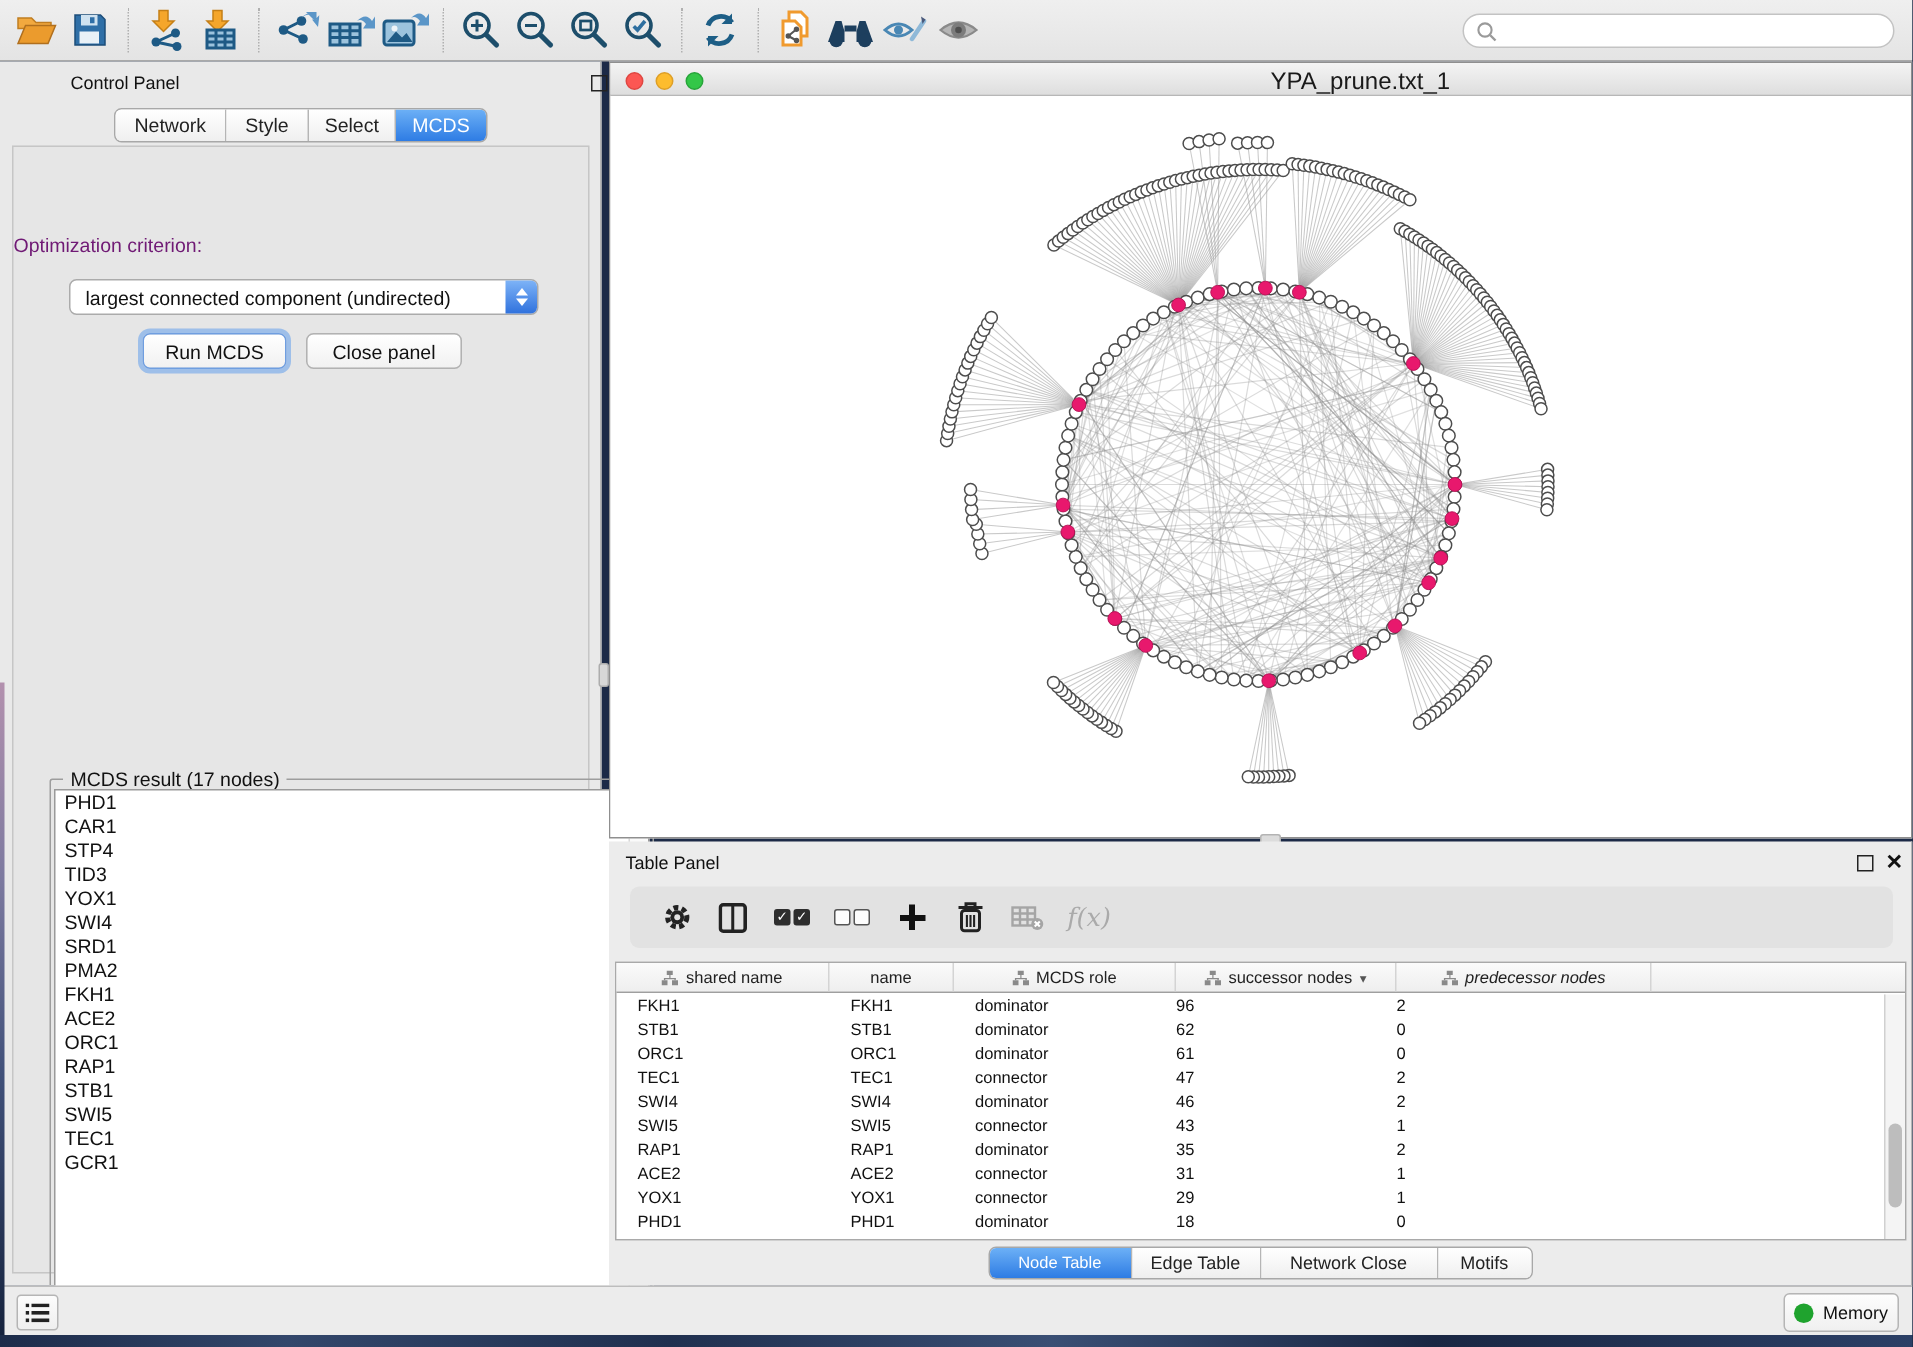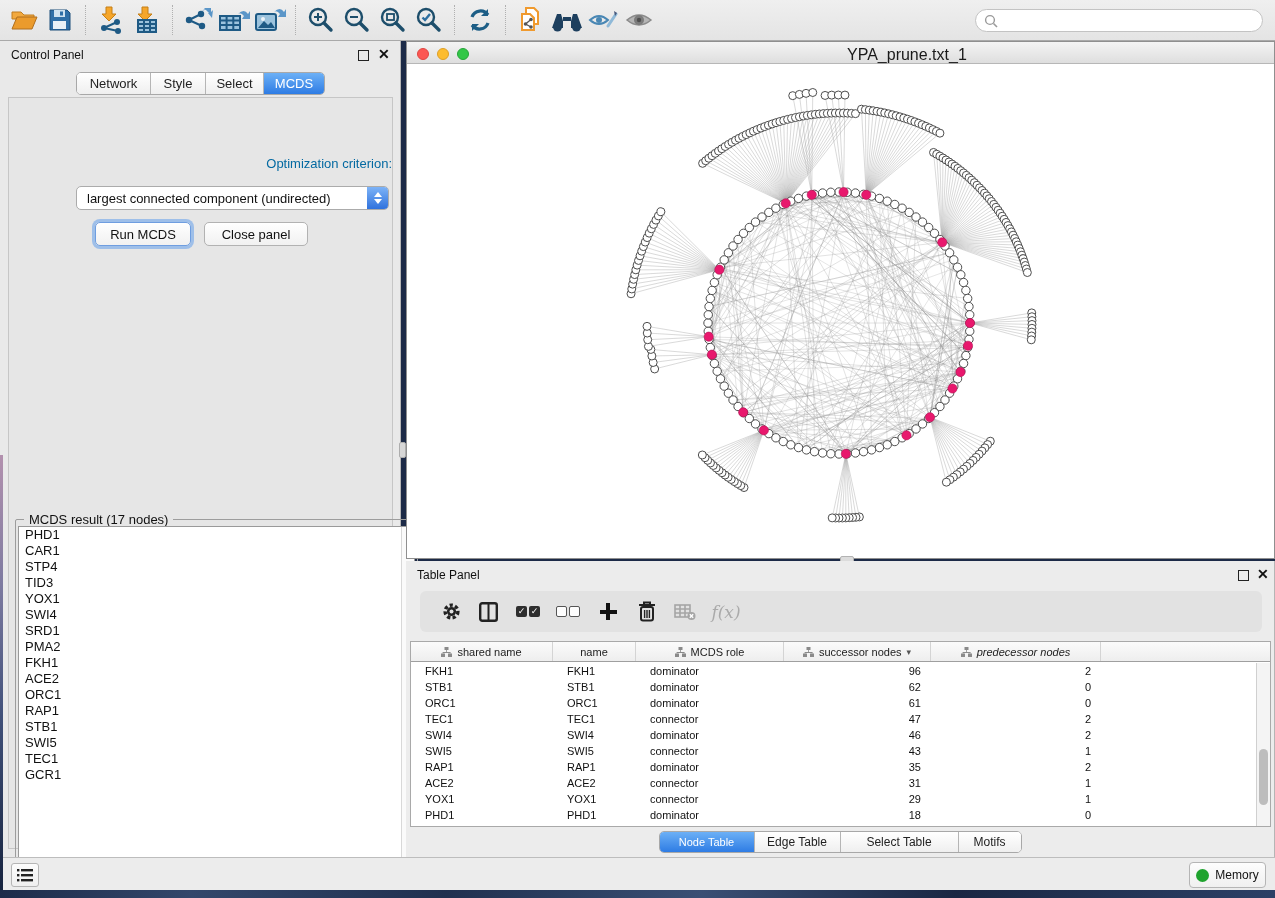--- a/index.html
+++ b/index.html
@@ -16,44 +16,44 @@
                 border:1px solid #c3c3c3; border-radius:12px; display:flex; align-items:center; padding-left:8px; }
   .searchwrap input { border:none; outline:none; flex:1; font-size:12px; font-family:"Liberation Sans",sans-serif; background:transparent; }
 
   
   .left-strip { left:0; top:455px; width:3px; height:435px;
       background:linear-gradient(180deg,#b391ae 0%,#7d7aa0 30%,#41517a 60%,#16233e 100%); }
   .wallpaper { left:0; top:890px; width:1275px; height:8px;
       background:linear-gradient(90deg,#1d2c4a,#33476b 15%,#20304f 35%,#3a4f74 55%,#1a2743 75%,#2c4066 100%); }
 
   
-  .control-panel { left:0; top:41px; width:401px; height:816px; background:#e9e9e9; border-right:1px solid #b5b5b5; }
+  .control-panel { left:0; top:41px; width:401px; height:816px; background:#e9e9e9; border-right:1px solid #b5b5b5;padding-left:36px; }
   .panel-title-row { position:relative; height:26px; }
   .panel-title { position:absolute; left:11px; top:7px; font-size:12px; color:#111; }
   .float-btn { position:absolute; width:11px; height:11px; border:1.5px solid #222; top:9px; background:transparent; }
   .close-btn { position:absolute; top:5px; font-size:14px; font-weight:bold; color:#111; line-height:16px; }
   .seg { position:absolute; display:flex; height:23px; border:1px solid #a8a8a8; border-radius:5px; overflow:hidden; background:#fff; }
   .seg .seg-btn { font-size:13px; color:#222; background:linear-gradient(#ffffff,#efefef);
                   border-right:1px solid #b5b5b5; display:flex; align-items:center; justify-content:center; }
   .seg .seg-btn:last-child { border-right:none; }
   .seg .seg-btn.active { background:linear-gradient(#6cb0f6,#2e7ce4); color:#fff; }
   .cp-inner { position:absolute; left:8px; top:56px; width:385px; height:752px; background:#e6e6e6;
               border:1px solid #c6c6c6; }
-  .opt-label { position:absolute; left:0; right:0; top:58px; text-align:right; font-size:13px; color:#0369a1; }
+  .opt-label { position:absolute; left:0; right:0; top:58px; text-align:left; font-size:13px; color:#701a75; }
   .dropdown { position:absolute; left:37px; top:88px; width:313px; height:24px; background:#fff;
-              border:1px solid #ababab; border-radius:5px; display:flex; align-items:center;margin-left:30px; }
+              border:1px solid #ababab; border-radius:5px; display:flex; align-items:center; }
   .dropdown .dd-text { flex:1; font-size:13px; color:#111; padding-left:10px; white-space:nowrap; }
   .dd-stepper { width:21px; height:22px; border-radius:0 4px 4px 0; background:linear-gradient(#7db3f7,#3072dd);
                 display:flex; flex-direction:column; align-items:center; justify-content:center; gap:2px; }
   .tri-up { width:0;height:0;border-left:4px solid transparent;border-right:4px solid transparent;border-bottom:5px solid #fff; }
   .tri-dn { width:0;height:0;border-left:4px solid transparent;border-right:4px solid transparent;border-top:5px solid #fff; }
   .btn { position:absolute; height:24px; background:linear-gradient(#ffffff,#f1f1f1); border:1px solid #b2b2b2;
          border-radius:5px; font-size:13px; color:#111; display:flex; align-items:center; justify-content:center; }
   .btn.focus { box-shadow:0 0 0 3px rgba(110,165,235,.6); border-color:#6f9ee0; }
-  .groupbox { position:absolute; left:6px; top:421px; width:403px; height:374px; border:1px solid #9d9d9d; border-radius:2px; }
+  .groupbox { position:absolute; left:24px; top:421px; width:403px; height:374px; border:1px solid #9d9d9d; border-radius:2px; }
   .groupbox-label { position:absolute; left:8px; top:-8px; background:#e6e6e6; padding:0 5px; font-size:13px; color:#111; }
   .mcds-list { position:absolute; left:2px; top:6px; right:2px; bottom:2px; background:#fff; border:1px solid #9a9a9a;
                overflow:hidden; }
   .mcds-scroll { position:absolute; right:0; top:0; bottom:0; width:13px; background:#fafafa; border-left:1px solid #d8d8d8; }
   .mcds-item { font-size:13px; color:#111; line-height:16px; padding-left:6px; }
 
   
   .network-panel { left:406px; top:41px; width:869px; height:518px; background:#fff; border:1px solid #8f8f8f; }
   .net-titlebar { position:absolute; left:0; top:0; right:0; height:22px;
       background:linear-gradient(#f4f4f4,#dedede); border-bottom:1px solid #b7b7b7; }
@@ -82,21 +82,21 @@
   .table-box { position:absolute; left:4px; top:80px; width:861px; height:186px; background:#fff; border:1px solid #a9a9a9; }
   .thead { position:absolute; left:0; top:0; right:0; height:20px; background:linear-gradient(#fbfbfb,#eeeeee);
            border-bottom:1px solid #9f9f9f; display:flex; }
   .th { font-size:11px; color:#222; display:flex; align-items:center; justify-content:center; gap:5px;
         border-right:1px solid #d4d4d4; height:100%; }
   .tree-ic { display:inline-block; }
   .sort-ind { font-size:9px; color:#555; }
   .tbody { position:absolute; left:0; top:21px; right:14px; bottom:0; overflow:hidden; }
   .trow { display:flex; height:16px; align-items:center; }
   .td { font-size:11px; color:#111; white-space:nowrap; overflow:hidden; }
-  .td.num { text-align:right; }
+  .td.num { }
   .tscroll { position:absolute; right:0; top:21px; width:14px; bottom:0; background:#f4f4f4; border-left:1px solid #d0d0d0; }
   .tthumb { position:absolute; left:2px; width:9px; border-radius:5px; background:#bdbdbd; }
 
   .tp-tabs { position:absolute; left:0; right:0; top:270px; height:26px; display:flex; justify-content:center; }
 
   
   .status-bar { left:0; top:857px; width:1275px; height:33px; background:#ececec; border-top:1px solid #bdbdbd; }
   .task-btn { position:absolute; left:11px; top:5px; width:28px; height:24px; background:linear-gradient(#fcfcfc,#efefef);
               border:1px solid #b5b5b5; border-radius:3px; display:flex; align-items:center; justify-content:center; }
   .memory-btn { position:absolute; right:9px; top:4px; width:77px; height:26px; background:linear-gradient(#fdfdfd,#f0f0f0);
@@ -1286,21 +1286,21 @@
       </div>
     <div class="tscroll">
       <div class="tthumb" style="top:86px; height:56px;"></div>
     </div>
   </div>
 
   <div class="tp-tabs">
     <div class="seg" style="position:static; height:22px;">
       <div class="seg-btn active" style="width:95px; font-size:11px;">Node Table</div>
       <div class="seg-btn" style="width:86px; font-size:12px;">Edge Table</div>
-      <div class="seg-btn" style="width:118px; font-size:12px;">Select Table</div>
+      <div class="seg-btn" style="width:118px; font-size:12px;">Network Close</div>
       <div class="seg-btn" style="width:62px; font-size:12px;">Motifs</div>
     </div>
   </div>
 </div>
 
 <div class="abs status-bar">
   <div class="task-btn">
     <svg width="16" height="13" viewBox="0 0 16 13">
         <g fill="#222">
           <rect x="0" y="0" width="2.4" height="2.4"></rect>

